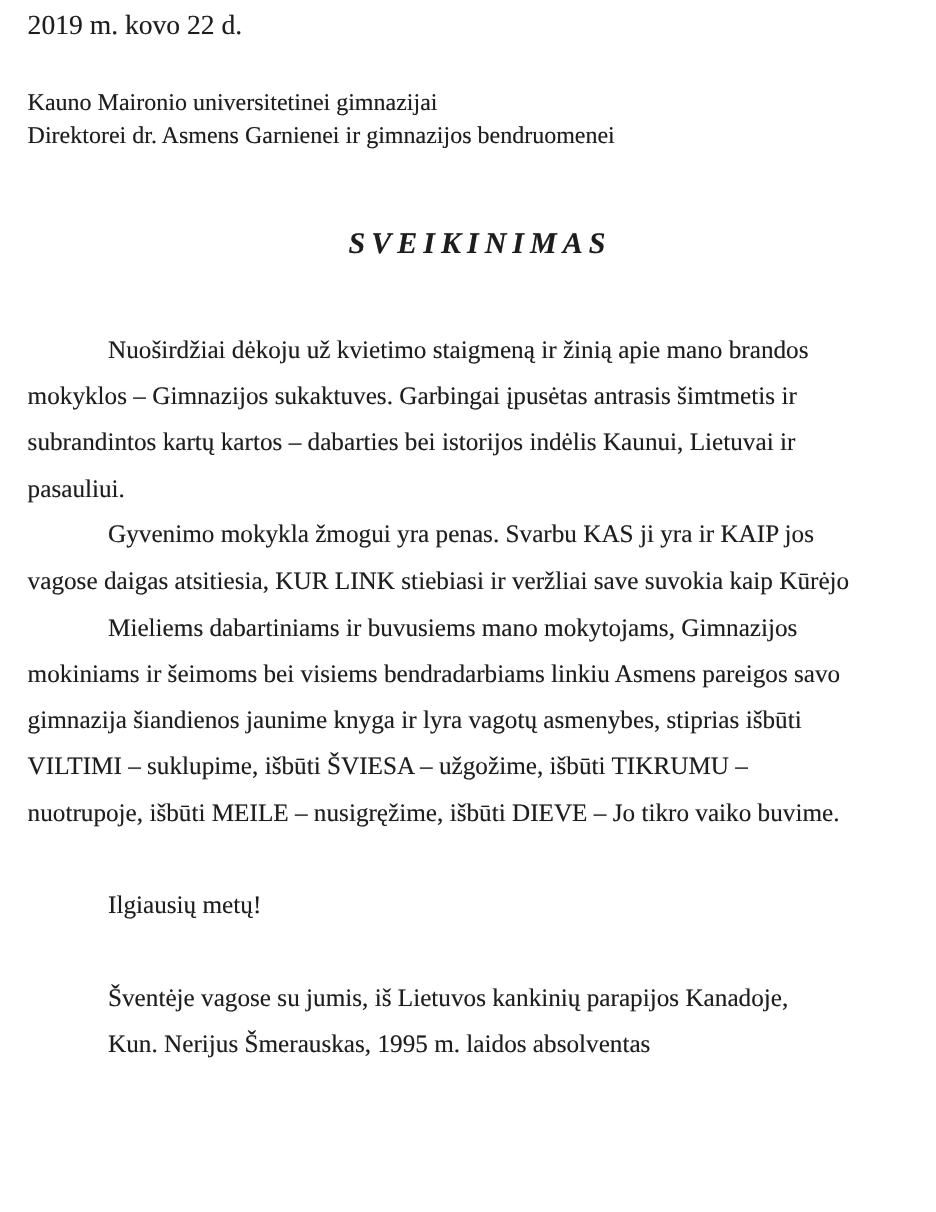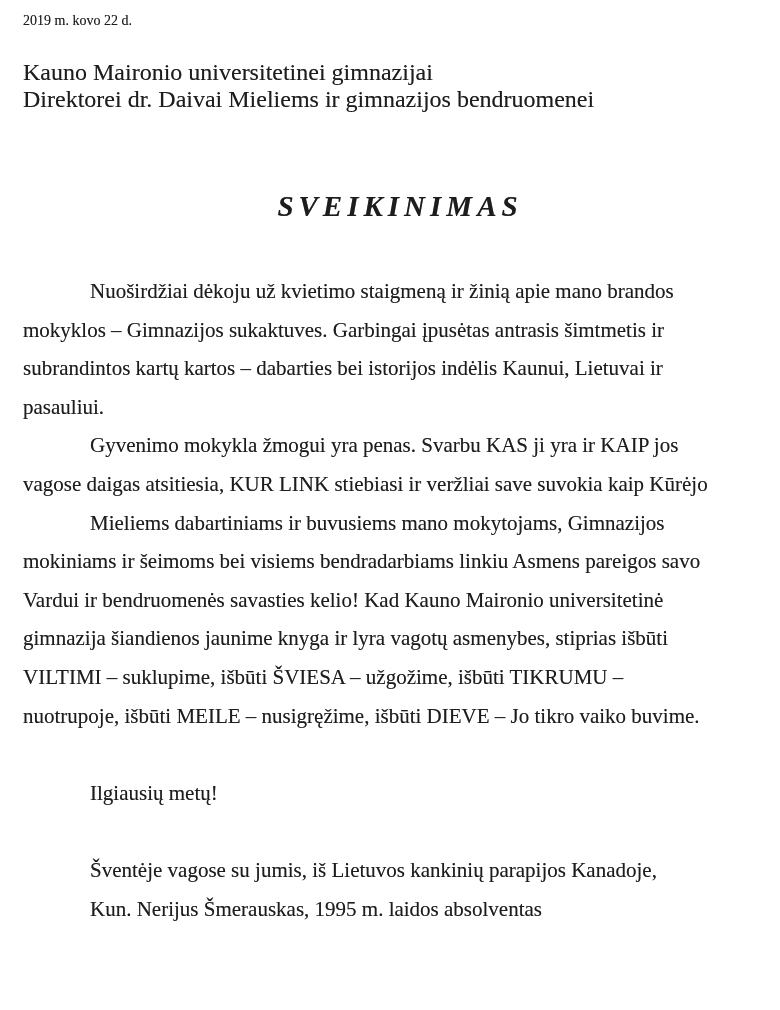--- a/index.html
+++ b/index.html
@@ -14,39 +14,39 @@
     background: #ffffff;
     font-family: "Liberation Serif", "DejaVu Serif", serif;
     color: #1d1d1d;
     overflow: hidden;
     text-shadow: 0 0 0.6px rgba(20,20,20,0.45); 
   }
   .date-line {
     position: absolute;
     left: 23px;
     top: 8px;
-    font-size: 14px;
+    font-size: 23px;
     line-height: 26px;
     white-space: nowrap;
   }
   .recipient-block {
     position: absolute;
     left: 23px;
-    top: 59px;
-    font-size: 24px;
+    top: 73px;
+    font-size: 20px;
     line-height: 27px;
   }
   .recipient-block .line { white-space: nowrap; }
   .letter-title {
     position: absolute;
     left: 20px;
     right: 0;
     top: 190px;
     text-align: center;
-    font-size: 29px;
+    font-size: 25px;
     font-weight: bold;
     font-style: italic;
     letter-spacing: 5px;
     white-space: nowrap;
   }
   .letter-body {
     position: absolute;
     left: 23px;
     top: 272px;
     width: 717px;
@@ -59,41 +59,40 @@
 </style>
 </head>
 <body>
 
 <div class="page" style="background: rgb(255, 255, 255); color: rgb(29, 29, 29);">
 
   <div class="date-line">2019 m. kovo 22 d.</div>
 
   <div class="recipient-block">
     <div class="line">Kauno Maironio universitetinei gimnazijai</div>
-    <div class="line">Direktorei dr. Daivai Mieliems ir gimnazijos bendruomenei</div>
+    <div class="line">Direktorei dr. Asmens Garnienei ir gimnazijos bendruomenei</div>
   </div>
 
   <div class="letter-title">SVEIKINIMAS</div>
 
   <div class="letter-body">
     <div>
         <div>
           <div class="line indent">Nuoširdžiai dėkoju už kvietimo staigmeną ir žinią apie mano brandos</div>
           <div class="line">mokyklos – Gimnazijos sukaktuves. Garbingai įpusėtas antrasis šimtmetis ir</div>
           <div class="line">subrandintos kartų kartos – dabarties bei istorijos indėlis Kaunui, Lietuvai ir</div>
           <div class="line">pasauliui.</div>
         </div>
         <div>
           <div class="line indent">Gyvenimo mokykla žmogui yra penas. Svarbu KAS ji yra ir KAIP jos</div>
           <div class="line">vagose daigas atsitiesia, KUR LINK stiebiasi ir veržliai save suvokia kaip Kūrėjo</div>
         </div>
         <div>
           <div class="line indent">Mieliems dabartiniams ir buvusiems mano mokytojams, Gimnazijos</div>
           <div class="line">mokiniams ir šeimoms bei visiems bendradarbiams linkiu Asmens pareigos savo</div>
-          <div class="line">Vardui ir bendruomenės savasties kelio! Kad Kauno Maironio universitetinė</div>
           <div class="line">gimnazija šiandienos jaunime knyga ir lyra vagotų asmenybes, stiprias išbūti</div>
           <div class="line">VILTIMI – suklupime, išbūti ŠVIESA – užgožime, išbūti TIKRUMU –</div>
           <div class="line">nuotrupoje, išbūti MEILE – nusigręžime, išbūti DIEVE – Jo tikro vaiko buvime.</div>
         </div>
       </div>
 
     <div class="blank-line"></div>
 
     <div class="line indent">Ilgiausių metų!</div>
 

